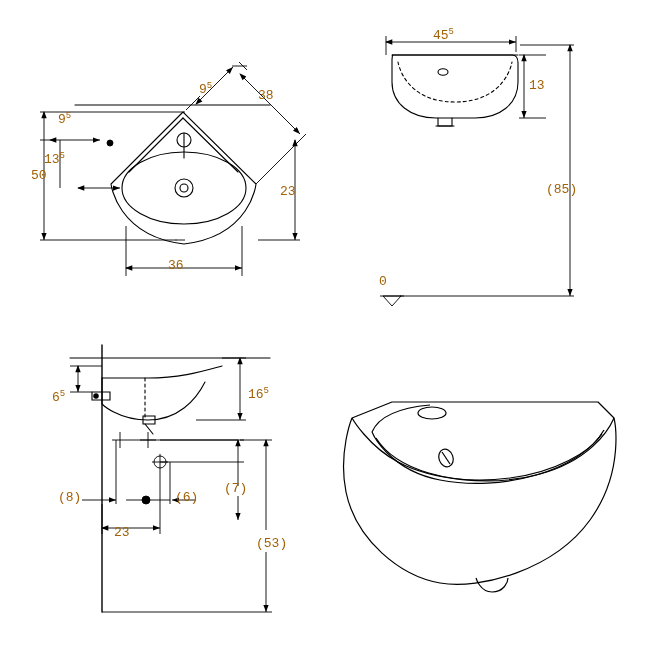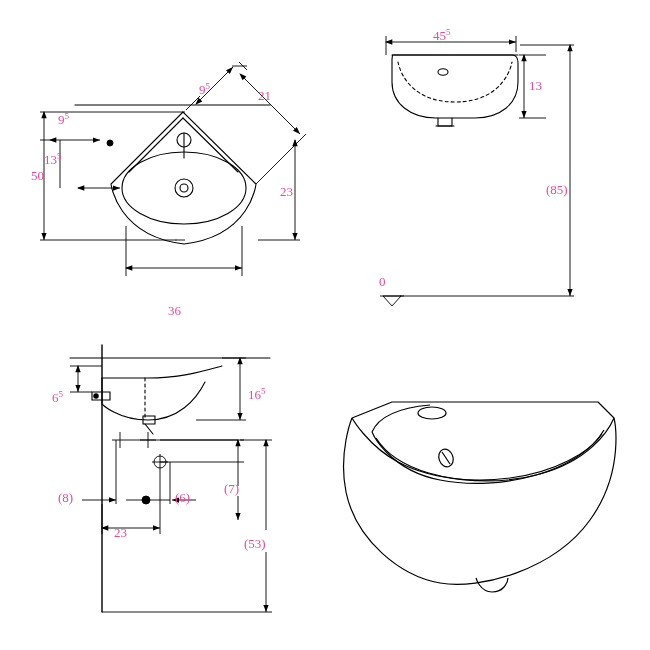--- a/index.html
+++ b/index.html
@@ -19,25 +19,25 @@
     width: 650px;
     height: 650px;
   }
   #sheet svg {
     position: absolute;
     top: 0;
     left: 0;
   }
   .dim-label {
     position: absolute;
-    font-family: Liberation Serif, serif;
+    font-family: Liberation Mono, monospace;
     font-size: 13px;
     line-height: 1;
     white-space: nowrap;
-    color: #ec4899;
+    color: #a16207;
   }
   .dim-label sup {
     font-size: 9px;
     line-height: 1;
     vertical-align: super;
   }
 </style>
 </head>
 <body>
 
@@ -202,35 +202,35 @@
       <path d="M442,452 L450,464"></path>
 
       <path d="M476,578 C476,578 480,592 492,592 C504,592 508,582 508,578"></path>
     </g>
   </svg>
 
   <div class="dim-label" style="left:199px; top:82px;">
     <span>9</span><sup>5</sup>
   </div>
   <div class="dim-label" style="left:258px; top:88px;">
-    <span>21</span><sup></sup>
+    <span>38</span><sup></sup>
   </div>
   <div class="dim-label" style="left:58px; top:112px;">
     <span>9</span><sup>5</sup>
   </div>
   <div class="dim-label" style="left:44px; top:152px;">
     <span>13</span><sup>5</sup>
   </div>
   <div class="dim-label" style="left:31px; top:168px;">
     <span>50</span><sup></sup>
   </div>
   <div class="dim-label" style="left:280px; top:184px;">
     <span>23</span><sup></sup>
   </div>
-  <div class="dim-label" style="left:168px; top:258px;margin-top:45px;">
+  <div class="dim-label" style="left:168px; top:258px;">
     <span>36</span><sup></sup>
   </div>
 
   <div class="dim-label" style="left:433px; top:28px;">
     <span>45</span><sup>5</sup>
   </div>
   <div class="dim-label" style="left:529px; top:78px;">
     <span>13</span><sup></sup>
   </div>
   <div class="dim-label" style="left:546px; top:182px;">
@@ -251,17 +251,17 @@
   </div>
   <div class="dim-label" style="left:175px; top:490px;">
     <span>(6)</span><sup></sup>
   </div>
   <div class="dim-label" style="left:224px; top:481px;">
     <span>(7)</span><sup></sup>
   </div>
   <div class="dim-label" style="left:114px; top:525px;">
     <span>23</span><sup></sup>
   </div>
-  <div class="dim-label" style="left:244px; top:536px;">
+  <div class="dim-label" style="left:256px; top:536px;">
     <span>(53)</span><sup></sup>
   </div>
 
 </div>
 
 </body></html>

